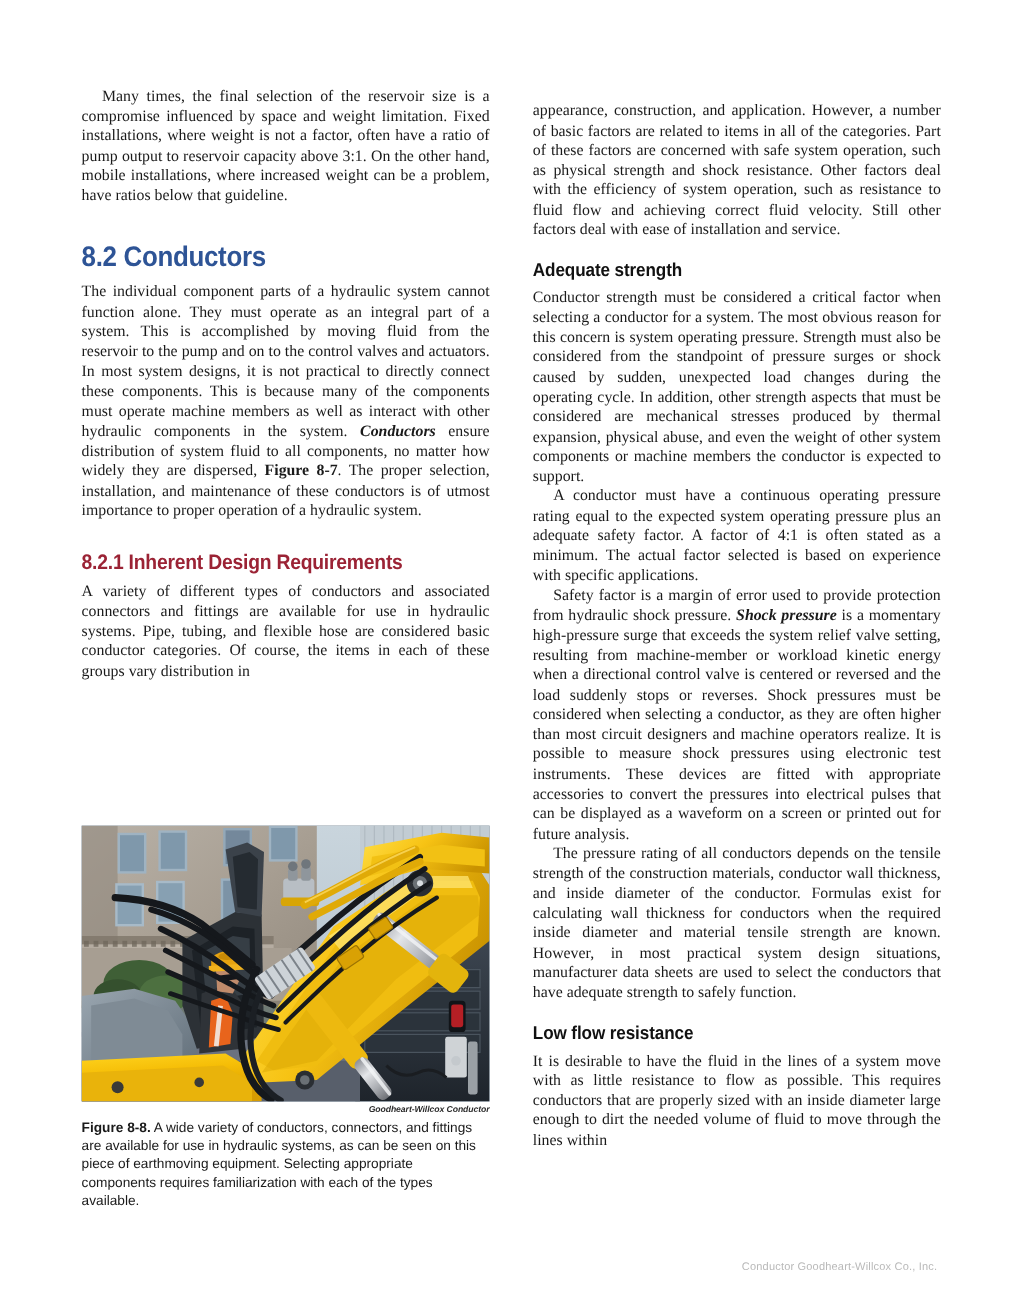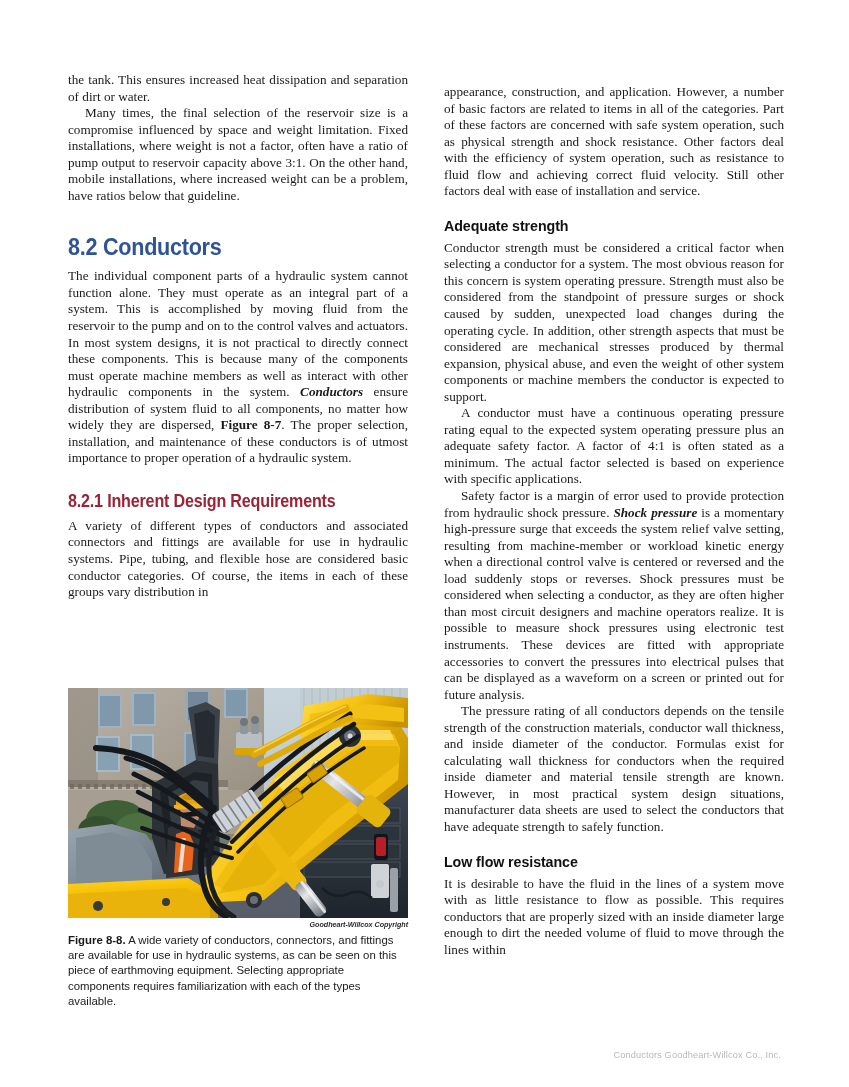--- a/index.html
+++ b/index.html
@@ -170,21 +170,20 @@
 </head>
 <body>
 
 <div class="page">
 
 
   <div class="columns">
 
     <div class="col col-left">
 
-      <p class="body">the tank. This ensures increased heat dissipation and separation of dirt or water.</p>
       <p class="body indent">Many times, the final selection of the reservoir size is a compromise influenced by space and weight limitation. Fixed installations, where weight is not a factor, often have a ratio of pump output to reservoir capacity above 3:1. On the other hand, mobile installations, where increased weight can be a problem, have ratios below that guideline.</p>
 
       <div class="sp-before-major"></div>
       <h2 class="h-major">8.2 Conductors</h2>
       <div class="sp-after-major"></div>
 
       <p class="body"><span>The individual component parts of a hydraulic system cannot function alone. They must operate as an integral part of a system. This is accomplished by moving fluid from the reservoir to the pump and on to the control valves and actuators. In most system designs, it is not practical to directly connect these components. This is because many of the components must operate machine members as well as interact with other hydraulic components in the system. </span><span class="bi">Conductors</span><span> ensure distribution of system fluid to all components, no matter how widely they are dispersed, </span><span class="b">Figure 8-7</span><span>. The proper selection, installation, and maintenance of these conductors is of utmost importance to proper operation of a hydraulic system.</span></p>
 
       <div class="sp-before-sub"></div>
       <h3 class="h-sub">8.2.1 Inherent Design Requirements</h3>
@@ -441,22 +440,22 @@
         </g>
 
         <g stroke="#1a1d21" stroke-width="2.5" fill="none">
           <path d="M254 200 Q266 212 280 206 Q292 200 304 210"></path>
         </g>
 
         <rect x="0" y="0" width="340" height="230" fill="none" stroke="#ffffff" stroke-width="0"></rect>
       </svg>
     </div>
 
-    <div class="credit">Goodheart-Willcox Copyright</div>
+    <div class="credit">Goodheart-Willcox Conductor</div>
 
     <div class="caption">
       <span class="cap-label">Figure 8-8.</span><span> A wide variety of conductors, connectors, and fittings are available for use in hydraulic systems, as can be seen on this piece of earthmoving equipment. Selecting appropriate components requires familiarization with each of the types available.</span>
     </div>
   </div>
 
-  <div class="copyright">Conductors Goodheart-Willcox Co., Inc.</div>
+  <div class="copyright">Conductor Goodheart-Willcox Co., Inc.</div>
 
 </div>
 
 </body></html>

